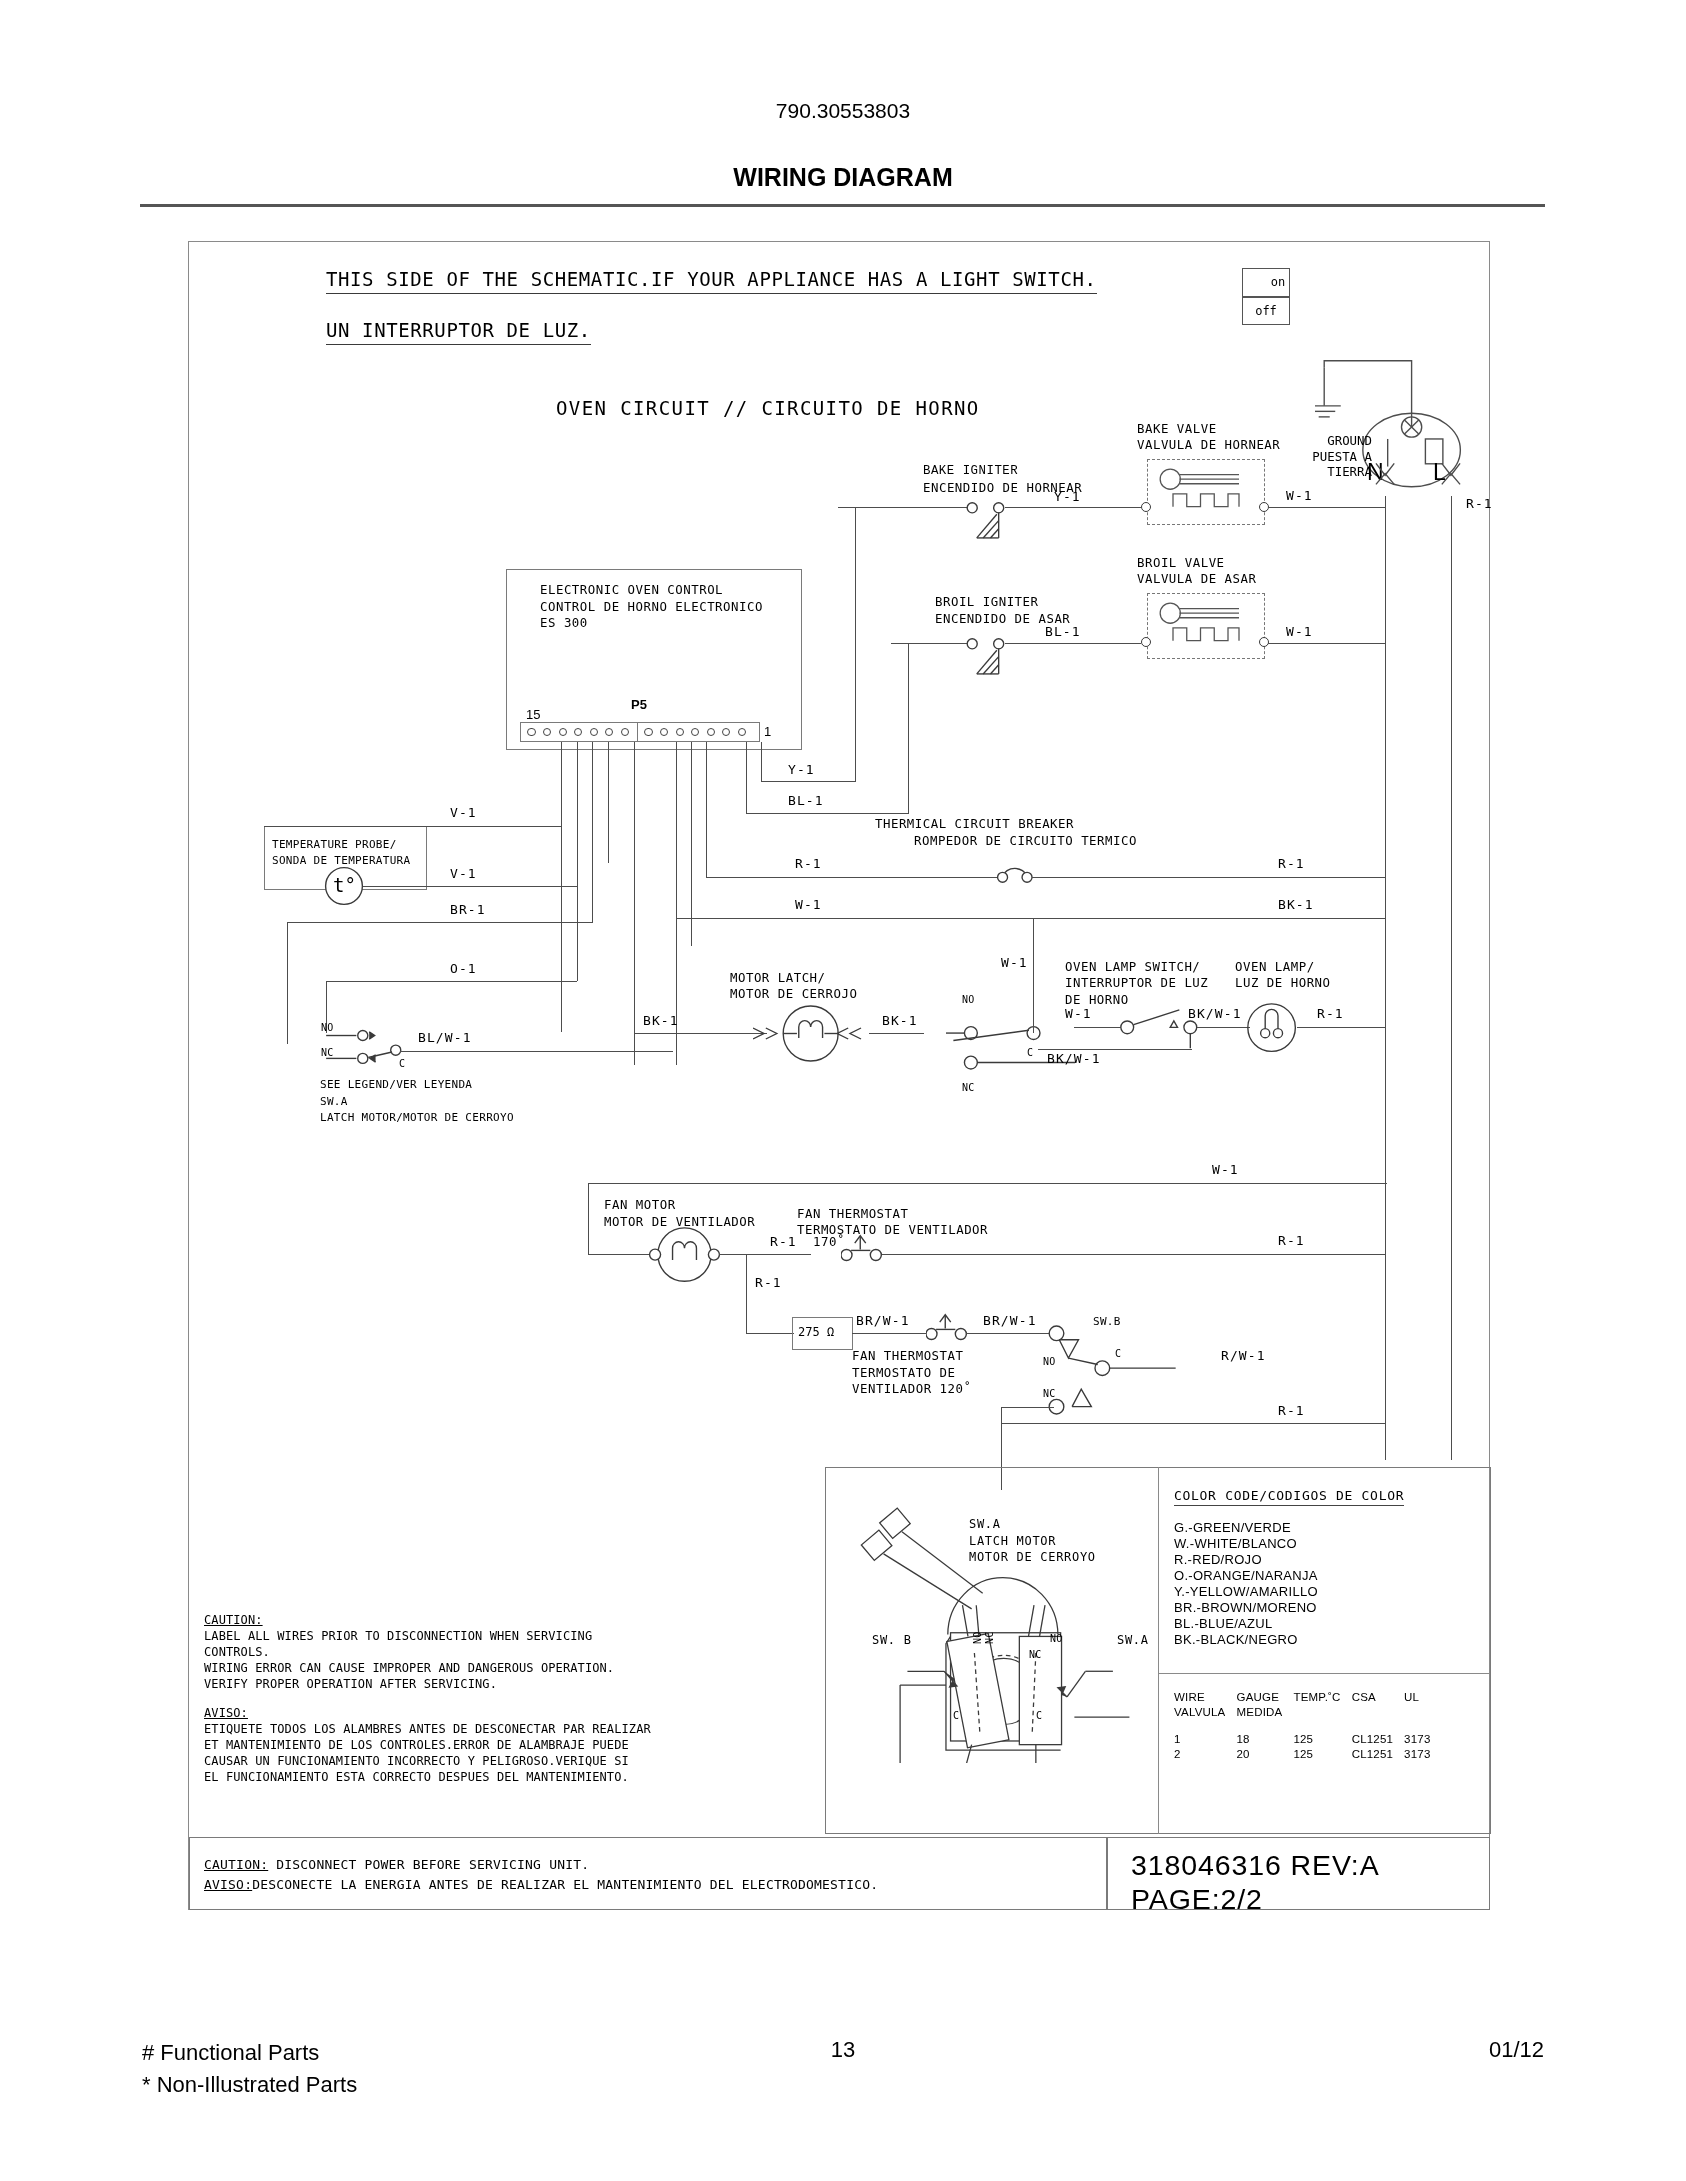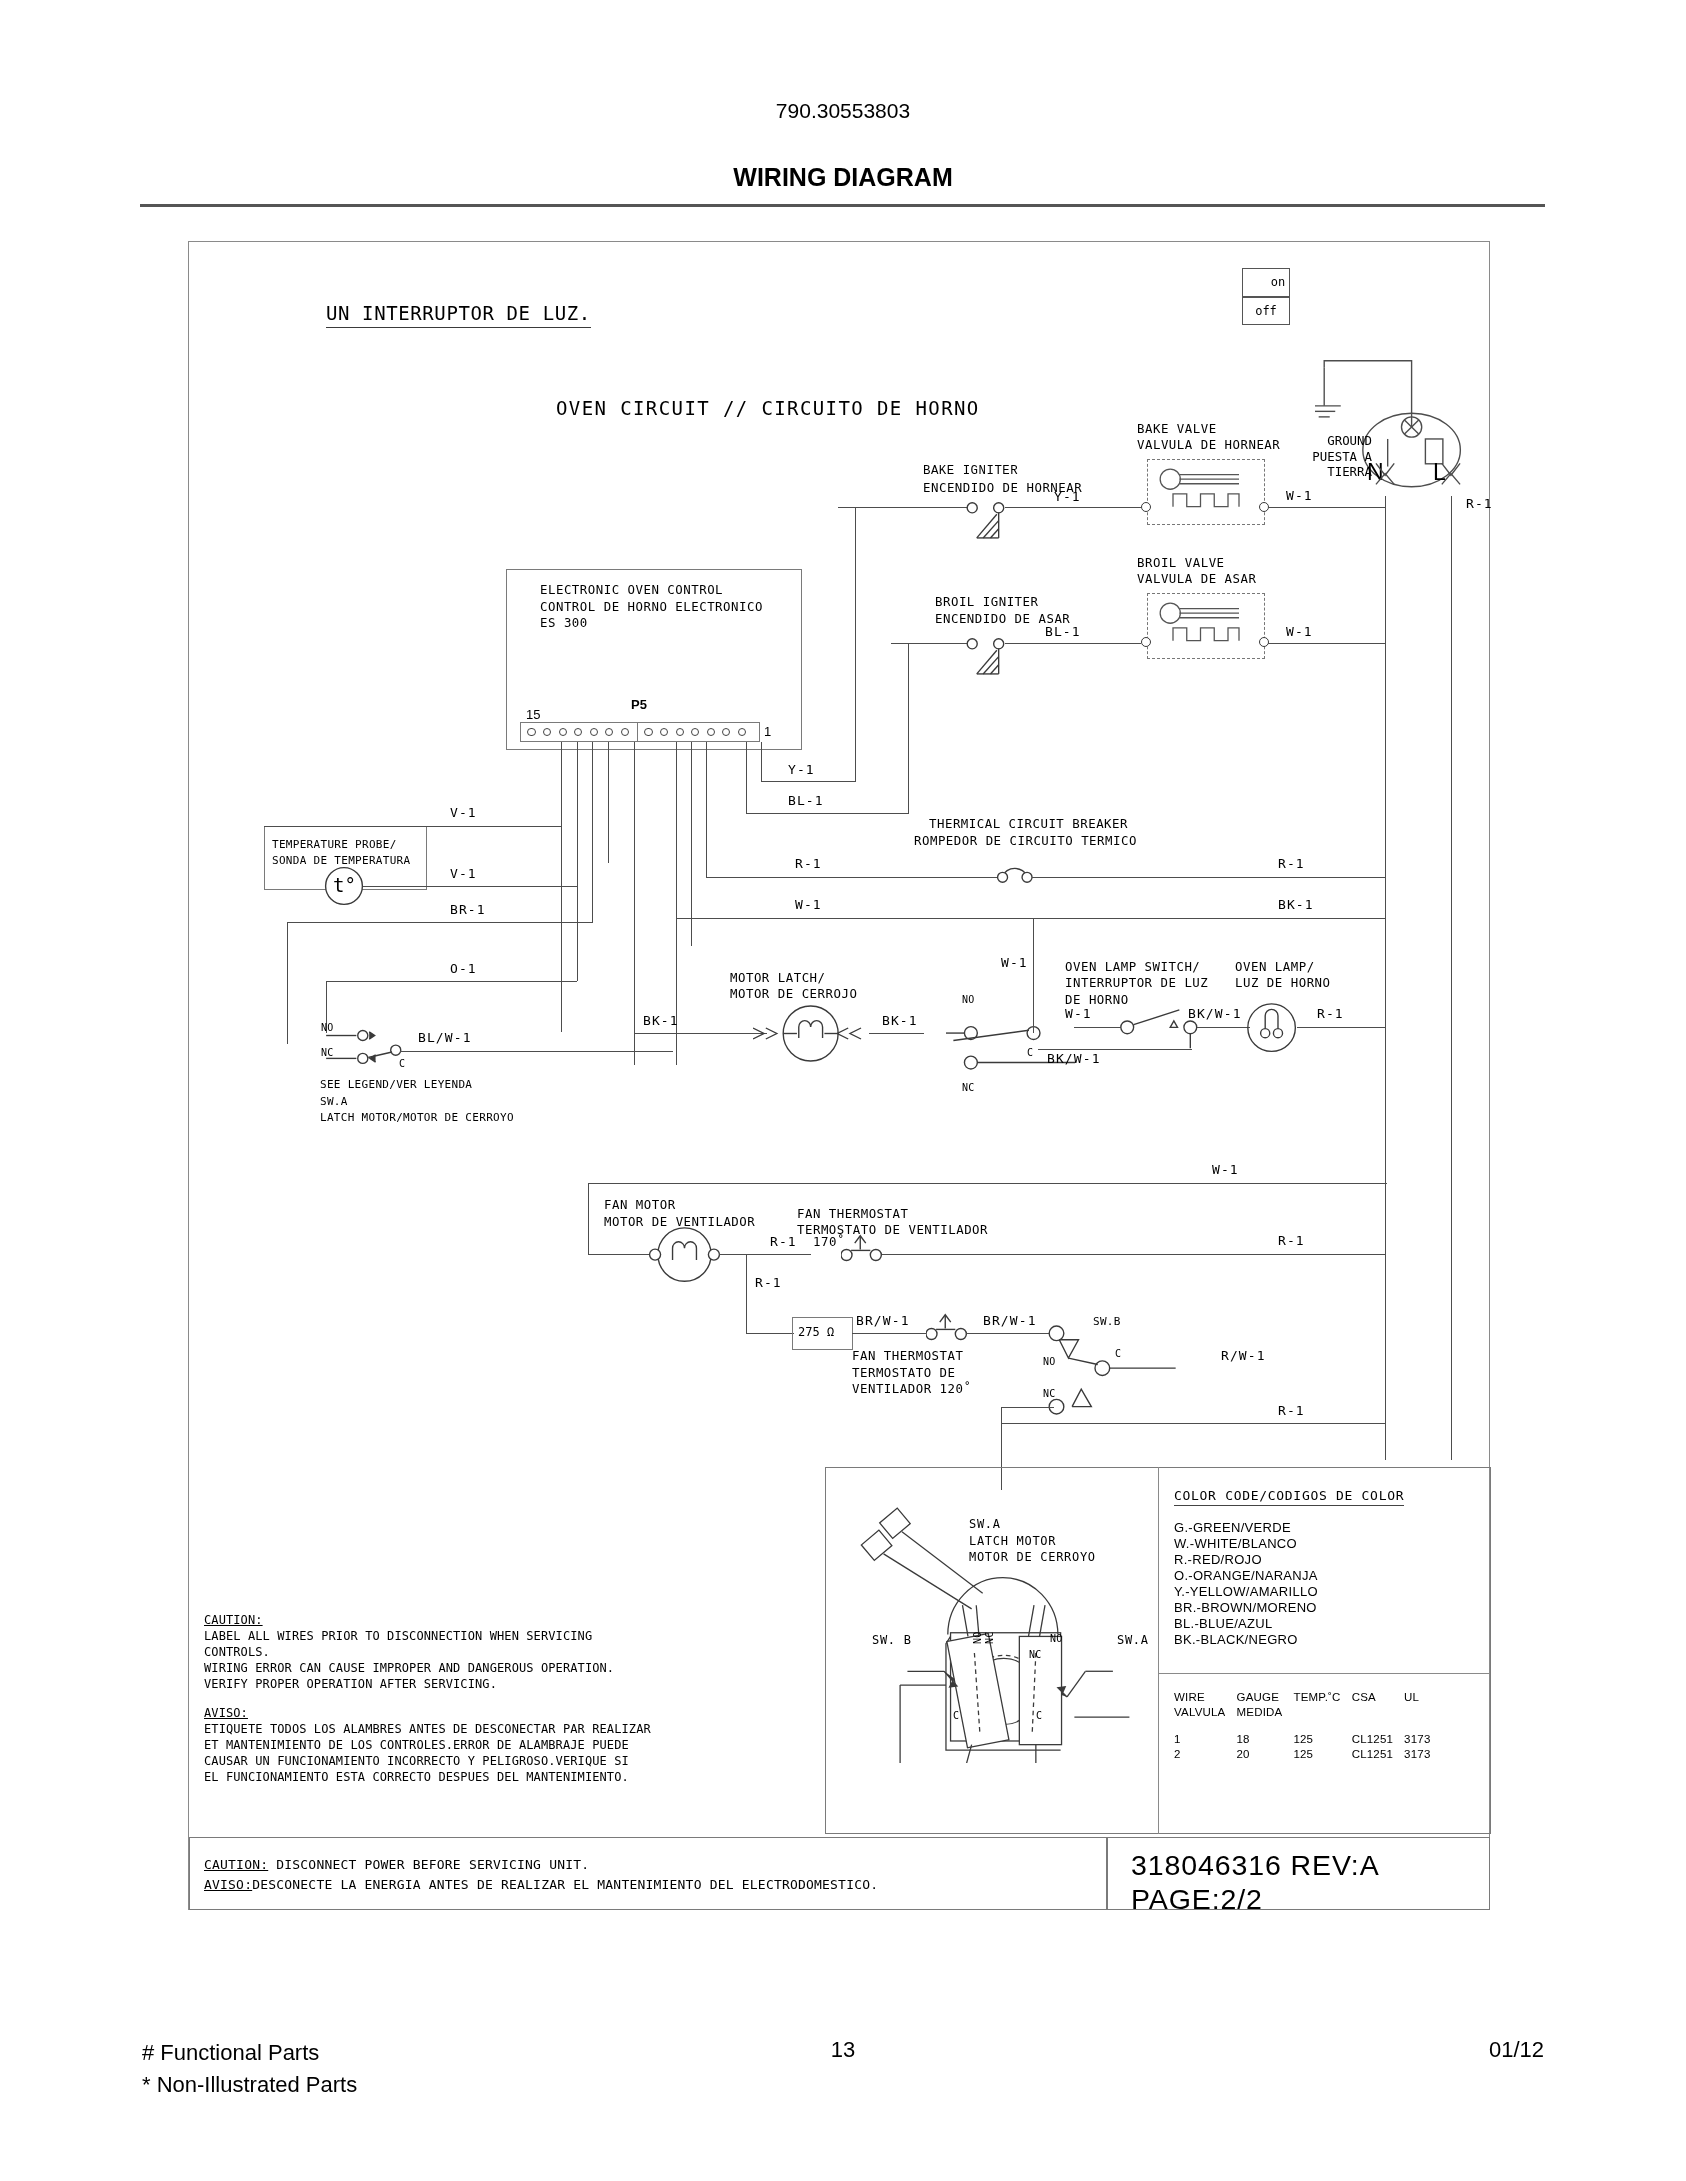--- a/index.html
+++ b/index.html
@@ -99,21 +99,21 @@
 </head>
 <body>
 
 <div class="abs" id="model-number">790.30553803</div>
 <div class="abs" id="doc-title">WIRING DIAGRAM</div>
 <div class="abs" id="header-rule"></div>
 
 <div class="abs box-o" id="schematic-frame"></div>
 
 <div class="abs" id="notice-block">
-  <br>
+  <div class="nline mono">THIS SIDE OF THE SCHEMATIC.IF YOUR APPLIANCE HAS A LIGHT SWITCH.</div><br>
   <br>
   <div class="nline mono">UN INTERRUPTOR DE LUZ.</div>
 </div>
 
 <div class="abs" id="onoff-box">
   <div class="on mono">on</div>
   <div class="off mono">off</div>
 </div>
 
 <div class="abs mono" id="oven-circuit-title">OVEN CIRCUIT // CIRCUITO DE HORNO</div>
@@ -265,21 +265,21 @@
 <div class="abs vline" style="top:742px; left:761px; height:40px;"></div>
 
 <div class="abs hline" style="top:781px; left:761px; width:95px;"></div>
 <div class="abs vline" style="top:507px; left:855px; height:275px;"></div>
 <div class="abs mono wlbl" style="top:762px; left:788px;">Y-1</div>
 
 <div class="abs hline" style="top:813px; left:746px; width:163px;"></div>
 <div class="abs vline" style="top:643px; left:908px; height:171px;"></div>
 <div class="abs mono wlbl" style="top:793px; left:788px;">BL-1</div>
 
-<div class="abs mono lbl" style="top:816px; left:929px;">THERMICAL CIRCUIT BREAKER</div>
+<div class="abs mono lbl" style="top:816px; left:875px;">THERMICAL CIRCUIT BREAKER</div>
 <div class="abs mono lbl" style="top:833px; left:914px;">ROMPEDOR DE CIRCUITO TERMICO</div>
 
 <div class="abs hline" style="top:877px; left:706px; width:292px;"></div>
 <svg class="abs" style="top:861px; left:994px;" width="57" height="29" viewBox="0 0 62 32">
   <g stroke="#3a3a3a" stroke-width="1.5" fill="none">
     <path d="M 9 17 A 14 12 0 0 1 36 17"></path>
     <circle cx="9" cy="18" r="5.5" fill="#fff"></circle>
     <circle cx="36" cy="18" r="5.5" fill="#fff"></circle>
   </g>
 </svg>

